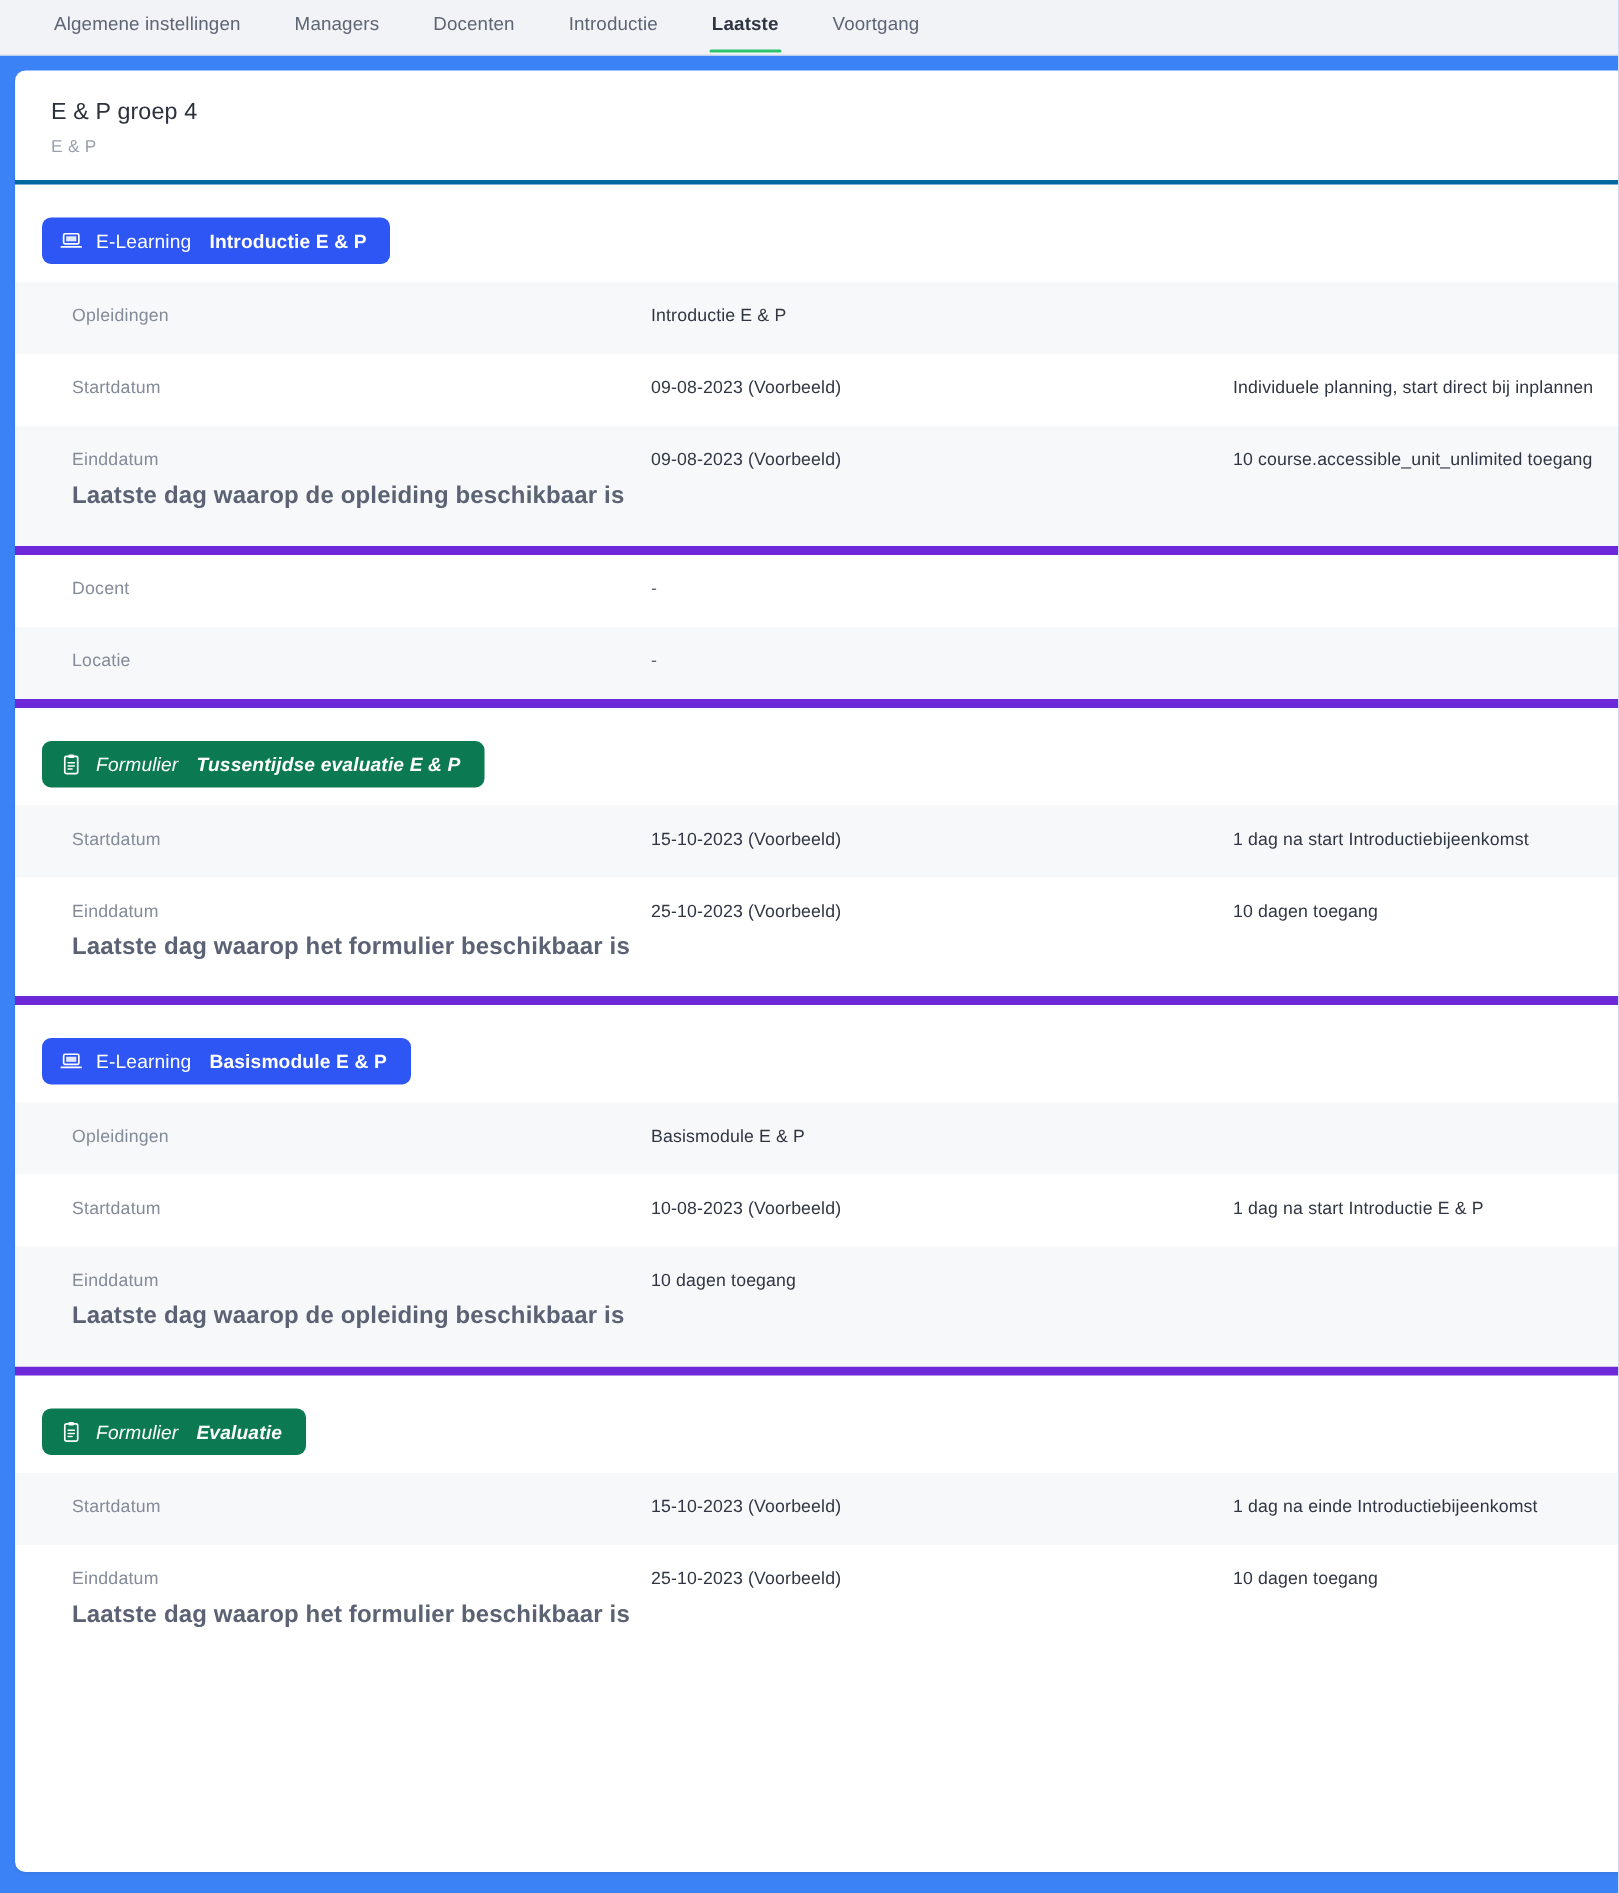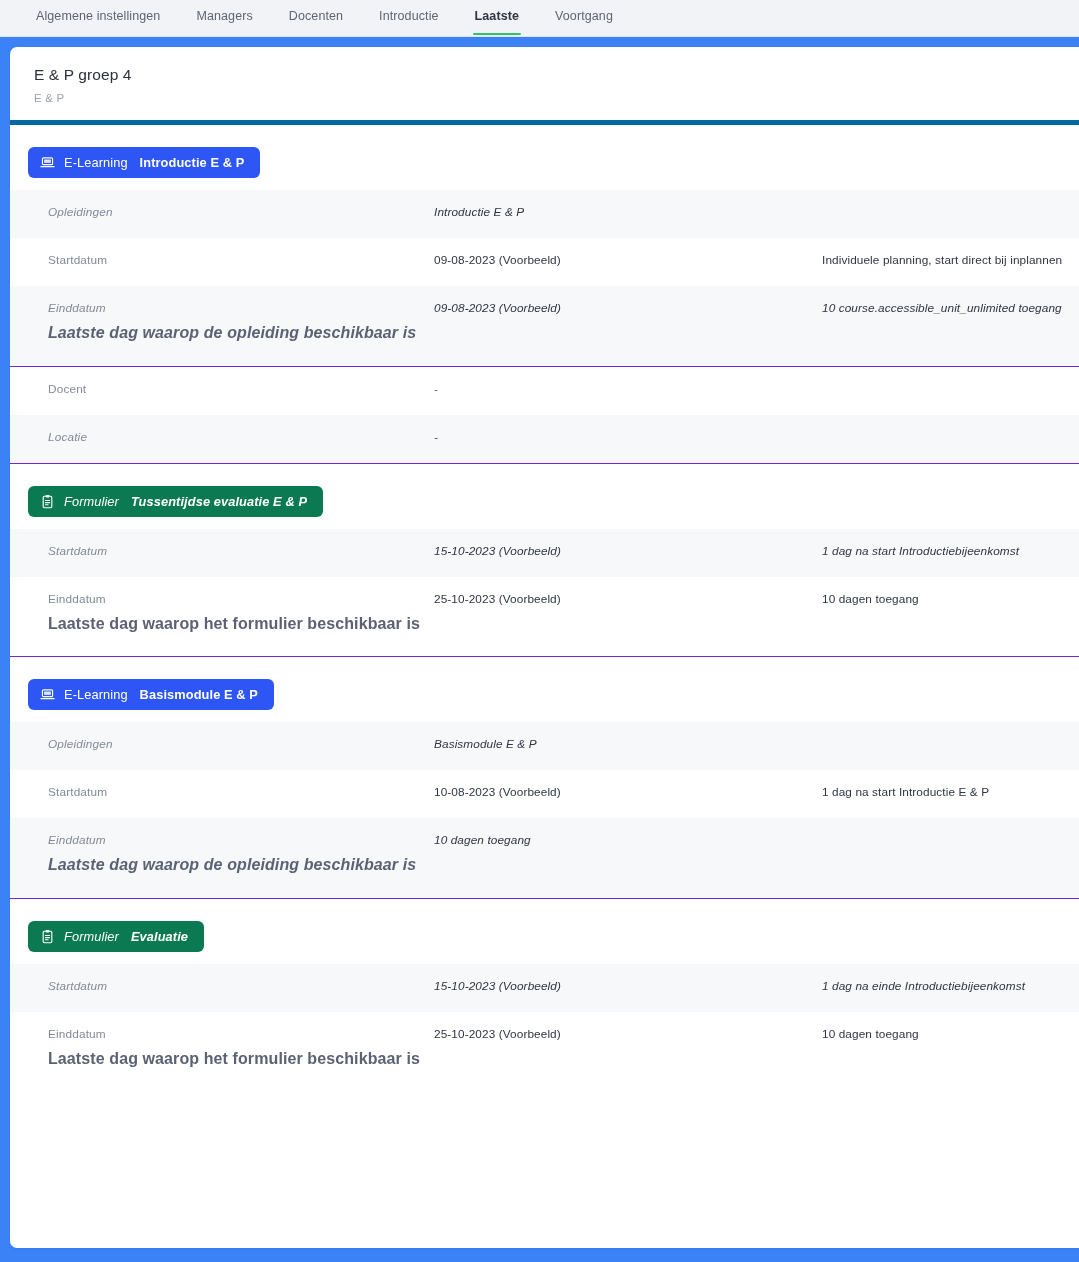--- a/index.html
+++ b/index.html
@@ -63,37 +63,37 @@
     width: 1069px;
     min-height: 1201px;
     background: #ffffff;
     border-radius: 7px 0 0 7px;
     box-shadow: 0 1px 2px rgba(24,30,48,.07);
     overflow: hidden;
   }
 
   .card-header {
     padding: 18px 0 16px 24px;
-    border-bottom: 5px solid #0369a1;
+    border-bottom: 3px solid #0369a1;
   }
   .card-title {
     font-size: 15.5px;
     color: #2b313d;
     letter-spacing: .1px;
     line-height: 1.3;
   }
   .card-subtitle {
     margin-top: 7px;
     font-size: 11.5px;
     color: #9aa0ad;
     letter-spacing: .2px;
   }
 
   
-  .section { border-bottom: 1px solid #6d28d9; }
+  .section { border-bottom: 6px solid #6d28d9; }
   .section:last-child { border-bottom: none; }
 
   .section-badge-wrap { padding: 22px 0 12px 18px; }
 
   .badge {
     display: inline-flex;
     align-items: center;
     gap: 9px;
     height: 31px;
     padding: 0 16px 0 12px;
@@ -122,21 +122,21 @@
 
   
   .rows { width: 100%; }
   .row {
     display: flex;
     align-items: flex-start;
     min-height: 48px;
     padding: 15px 0 15px 38px;
     background: #ffffff;
   }
-  .row.alt { background: #f7f8fa; font-style: italic; }
+  .row.alt { background: #f7f8fa; }
   .row.tall { min-height: 62px; padding-bottom: 22px; }
 
   .row-label {
     width: 386px;
     flex: 0 0 386px;
     font-size: 11.8px;
     color: #838a98;
     letter-spacing: .15px;
     line-height: 1.35;
   }

